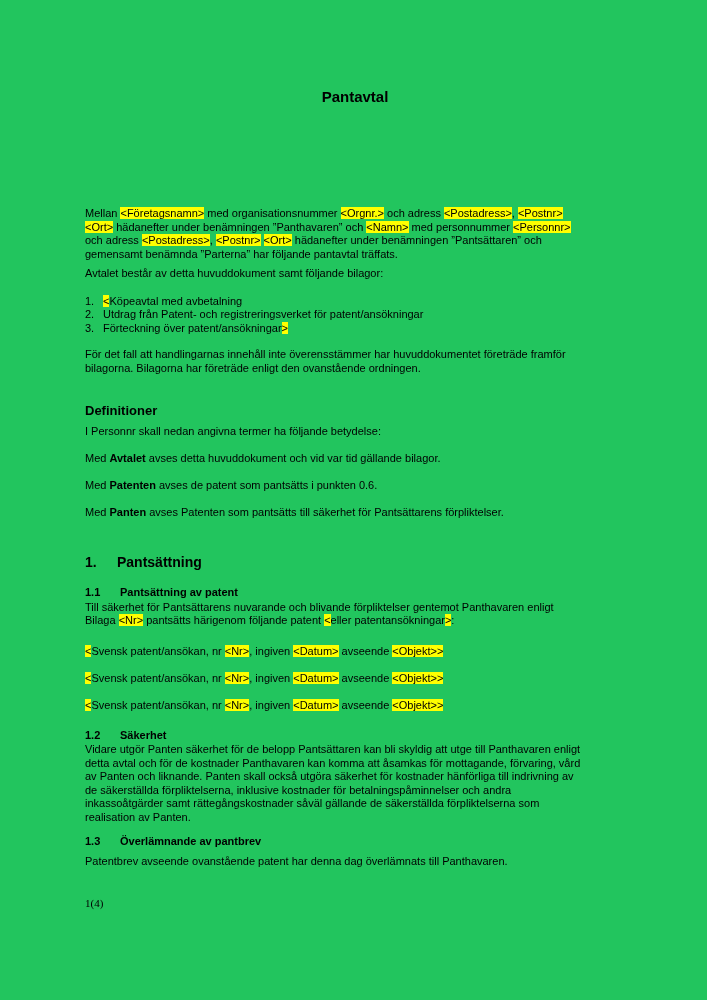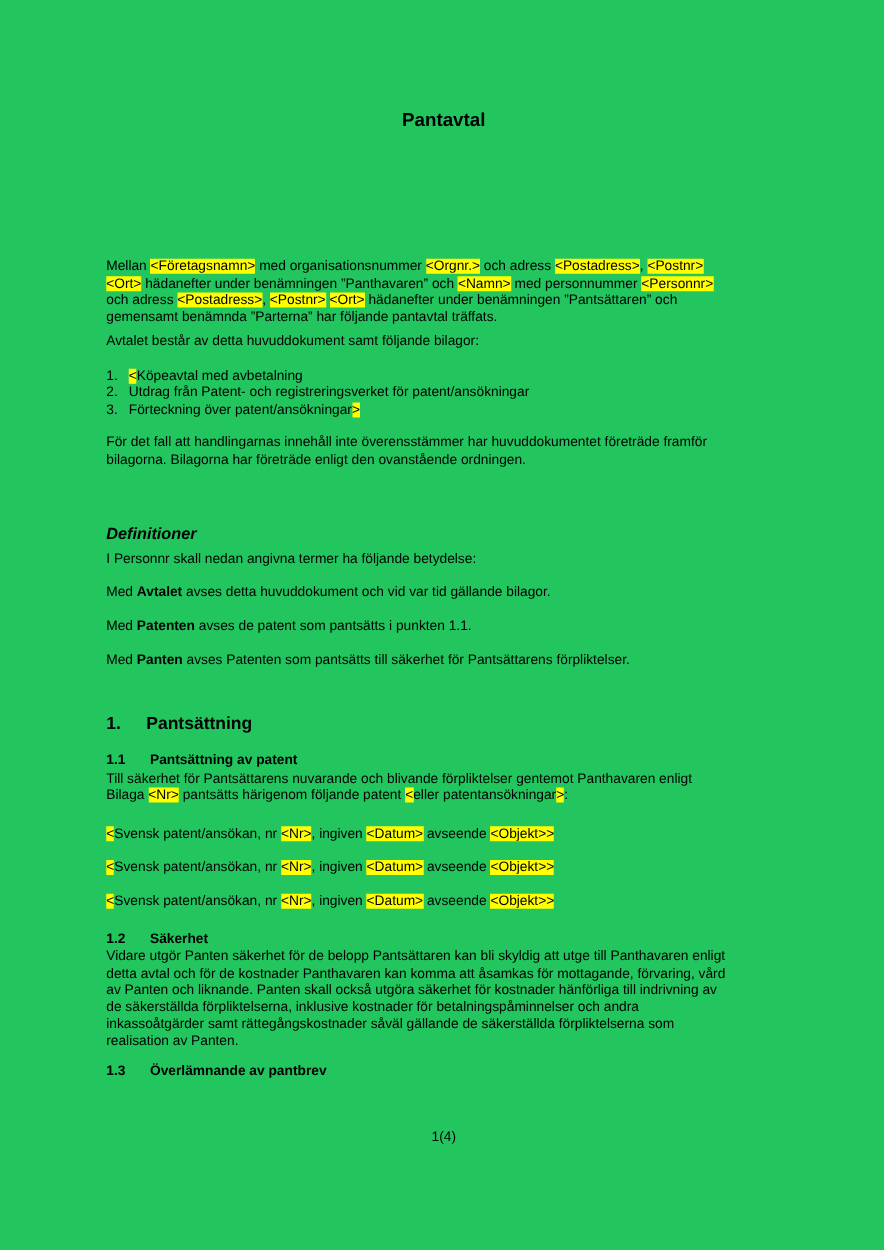--- a/index.html
+++ b/index.html
@@ -34,21 +34,21 @@
     font-size: 13px;
     line-height: 16px;
     font-weight: bold;
   }
   .bilagor-h    { margin-top: 27px; }
   .bilagor-p    { margin-top: 6px; }
   .num-list     { margin-top: 14px; }
   .num-list .li { white-space: nowrap; }
   .li-num  { display: inline-block; width: 18px; }
   .note         { margin-top: 13px; }
-  .def-h        { margin-top: 44px; font-style: italic; }
+  .def-h        { margin-top: 28px; }
   .def-p        { margin-top: 6px; }
   .term         { margin-top: 13.5px; }
 
   .sec-h {
     margin-top: 33px;
     font-size: 14px;
     line-height: 18px;
     font-weight: bold;
     white-space: nowrap;
   }
@@ -63,22 +63,22 @@
   .sub11-h { margin-top: 14px; }
   .sub11-b { margin-top: 2px; }
   .pat-1   { margin-top: 17px; }
   .pat-n   { margin-top: 13.5px; }
   .sub12-h { margin-top: 16px; }
   .sub12-b { margin-top: 1px; }
   .sub13-h { margin-top: 10px; }
   .sub13-b { margin-top: 7px; }
 
   .footer {
-    margin-top: 40px;
-    text-align: center;
+    margin-top: 28px;
+    font-family: Liberation Serif, serif;
   }
 </style>
 </head>
 <body>
 
 <div class="page">
   <div class="content">
 
     <div class="doc-title">Pantavtal</div>
 
@@ -98,21 +98,21 @@
       </div>
     </div>
 
     <div class="note pre">För det fall att handlingarnas innehåll inte överensstämmer har huvuddokumentet företräde framför
 bilagorna. Bilagorna har företräde enligt den ovanstående ordningen.</div>
 
     <div class="h2 def-h">Definitioner</div>
     <div class="def-p pre">I Personnr skall nedan angivna termer ha följande betydelse:</div>
 
     <div class="term runs"><span class="run">Med </span><b class="run">Avtalet</b><span class="run"> avses detta huvuddokument och vid var tid gällande bilagor.</span></div>
-    <div class="term runs"><span class="run">Med </span><b class="run">Patenten</b><span class="run"> avses de patent som pantsätts i punkten 1.1.</span></div>
+    <div class="term runs"><span class="run">Med </span><b class="run">Patenten</b><span class="run"> avses de patent som pantsätts i punkten 0.6.</span></div>
     <div class="term runs"><span class="run">Med </span><b class="run">Panten</b><span class="run"> avses Patenten som pantsätts till säkerhet för Pantsättarens förpliktelser.</span></div>
 
     <div class="sec-h">
       <span class="sec-num">1.</span><span>Pantsättning</span>
     </div>
 
     <div class="sub-h sub11-h">
       <span class="sub-num">1.1</span><span>Pantsättning av patent</span>
     </div>
     <div class="sub11-b runs"><span class="run">Till säkerhet för Pantsättarens nuvarande och blivande förpliktelser gentemot Panthavaren enligt</span><br><span class="run">Bilaga </span><span class="run hl">&lt;Nr&gt;</span><span class="run"> pantsätts härigenom följande patent </span><span class="run hl">&lt;</span><span class="run">eller patentansökningar</span><span class="run hl">&gt;</span><span class="run">:</span></div>
@@ -127,17 +127,18 @@
     <div class="sub12-b pre">Vidare utgör Panten säkerhet för de belopp Pantsättaren kan bli skyldig att utge till Panthavaren enligt
 detta avtal och för de kostnader Panthavaren kan komma att åsamkas för mottagande, förvaring, vård
 av Panten och liknande. Panten skall också utgöra säkerhet för kostnader hänförliga till indrivning av
 de säkerställda förpliktelserna, inklusive kostnader för betalningspåminnelser och andra
 inkassoåtgärder samt rättegångskostnader såväl gällande de säkerställda förpliktelserna som
 realisation av Panten.</div>
 
     <div class="sub-h sub13-h">
       <span class="sub-num">1.3</span><span>Överlämnande av pantbrev</span>
     </div>
+    <div class="sub13-b pre">Patentbrev avseende ovanstående patent har denna dag överlämnats till Panthavaren.</div>
 
     <div class="footer">1(4)</div>
 
   </div>
 </div>
 
 </body></html>

